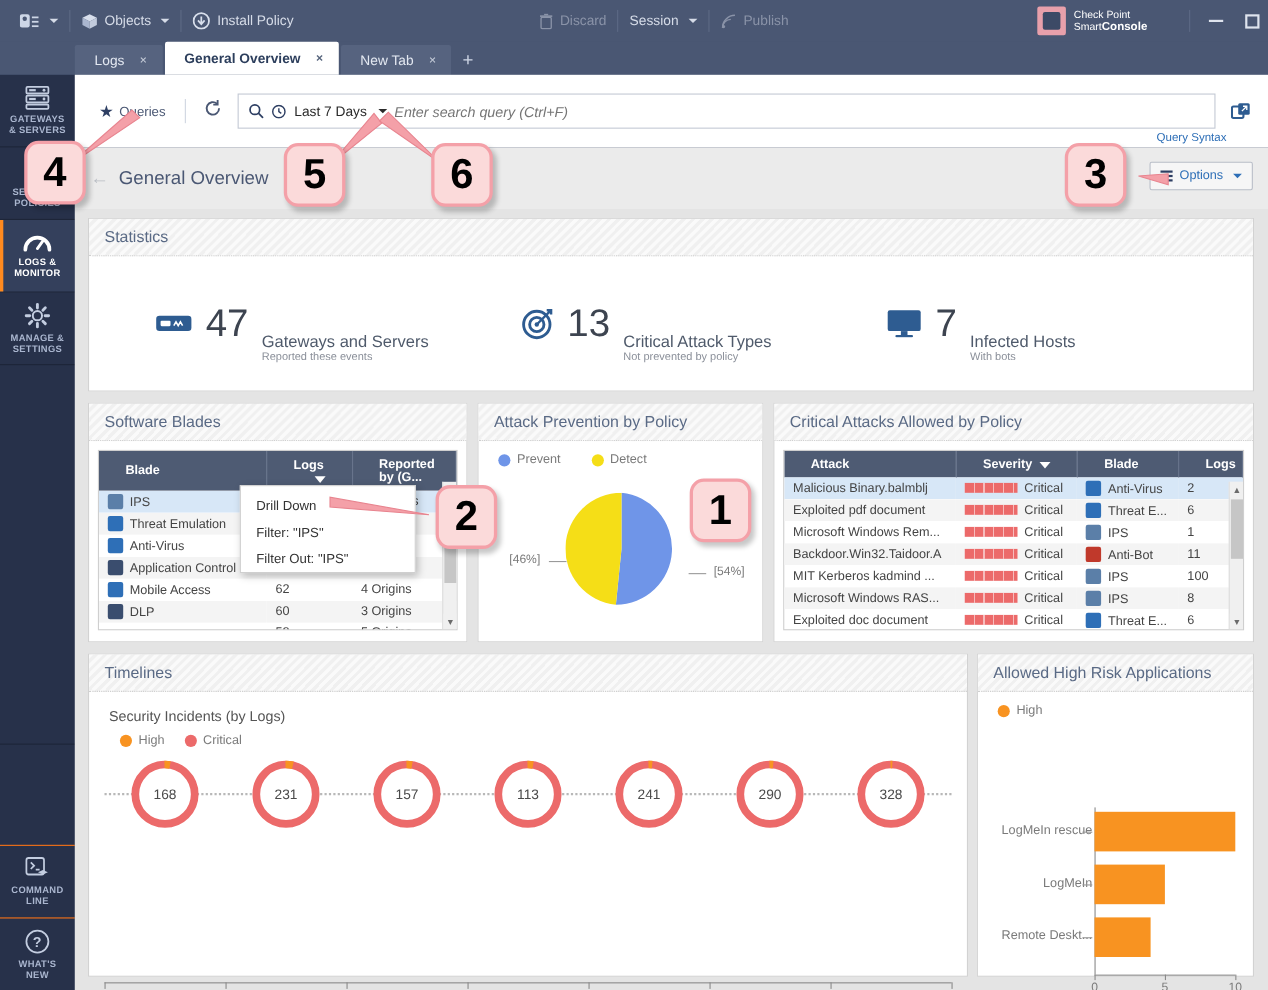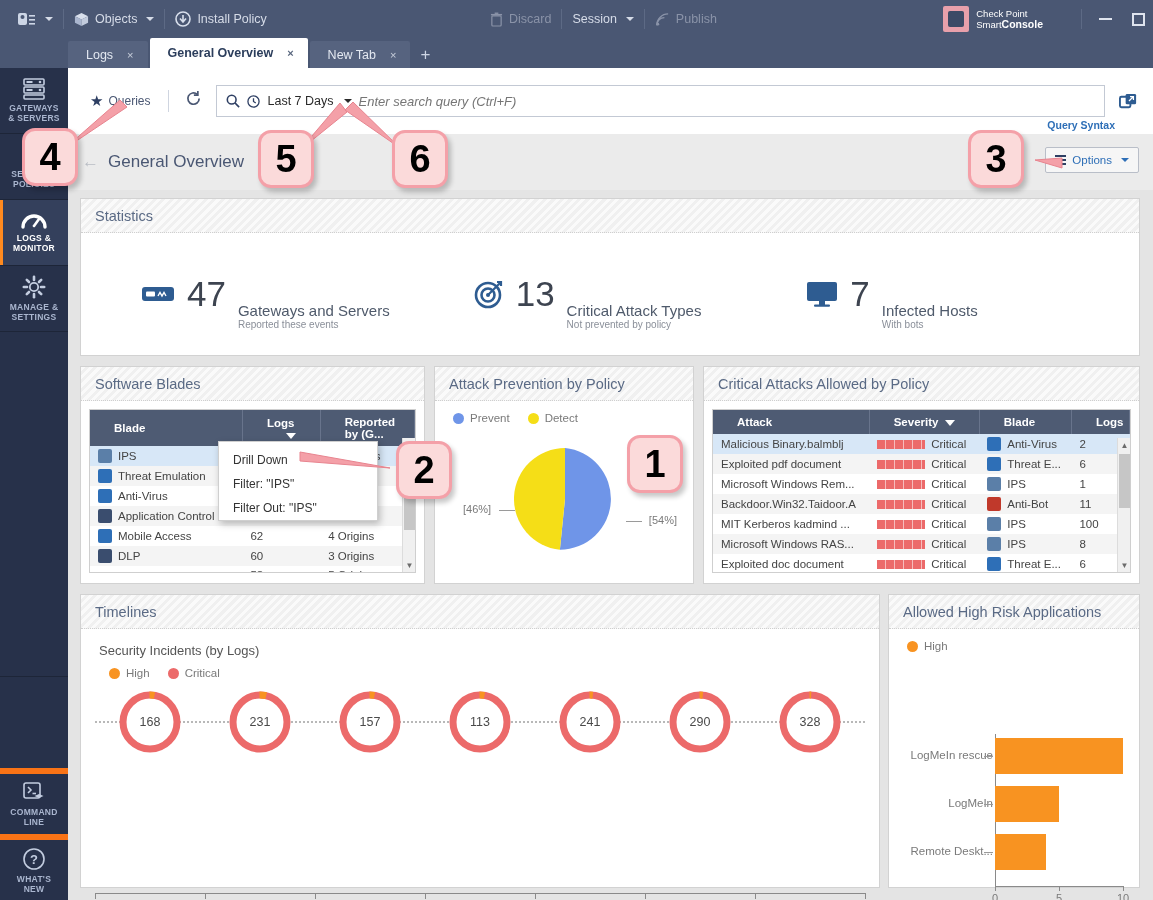--- a/index.html
+++ b/index.html
@@ -46,41 +46,41 @@
   .nav-item { height:66px; border-bottom:1px solid #1d2538; display:flex;
     flex-direction:column; align-items:center; justify-content:center; gap:3px;
     color:#aab6cf; font-size:8.5px; text-align:center; letter-spacing:.3px;
     line-height:10px; font-weight:bold; position:relative; }
   .nav-item.active { background:#34405c; color:#ffffff; }
   .nav-item.active:before { content:""; position:absolute; left:0; top:0;
     width:3px; height:100%; background:#ff8a1f; }
   .nav-ico { color:#c3cde0; }
   .nav-spacer{ border-bottom:1px solid #1d2538; }
   .nav-bottom { position:absolute; bottom:0; left:0; width:68px; }
-  .nav-bottom .nav-item{ border-bottom:none; border-top:6px solid #f97316;}
+  .nav-bottom .nav-item{ border-bottom:none; border-top:1px solid #f97316;}
 
   
   .searchbar { position:absolute; left:68px; top:68px; width:1085px; height:66px;
     background:#fff; display:flex; align-items:center; padding:0 12px; }
   .queries { display:flex; align-items:center; gap:5px; color:#4a5773;
     font-size:12px; padding:0 10px; }
   .star { color:#2e3f63; font-size:15px; }
   .vsep { width:1px; height:22px; background:#cfd5e0; margin:0 8px; }
   .refresh { color:#4a5773; font-size:17px; padding:0 8px; }
   .searchbox { flex:1; height:32px; border:1px solid #c3c9d4; background:#fff;
     display:flex; align-items:center; gap:7px; padding:0 9px; margin-left:6px; }
   .mag { color:#2e3f63; font-size:14px; }
   .clockico { color:#2e3f63; font-size:13px; }
   .range { color:#2a2a2a; font-size:12.5px; }
   .sq-input { flex:1; border:none; outline:none; font-style:italic; color:#8b8b8b;
     font-size:13px; font-family:"Liberation Sans", sans-serif; background:transparent; }
   .ext-btn { width:26px;height:26px; margin-left:10px; display:flex;
     align-items:center; justify-content:center; color:#2e5c91; font-size:15px;}
   .qsyntax { position:absolute; right:38px; top:119px; color:#2e6fb7;
-    font-size:10.5px;font-weight:bold; }
+    font-size:10.5px; }
 
   
   .pgheader { position:absolute; left:68px; top:134px; width:1085px; height:56px;
     background:#ebebeb; display:flex; align-items:center; padding:0 14px; }
   .backarrow { color:#b9bdc4; font-size:17px; margin-right:9px; }
   .pgtitle { color:#4a5773; font-size:17px; }
   .optbtn { position:absolute; right:14px; top:13px; height:26px; padding:0 9px;
     border:1px solid #b9bec8; background:#f6f6f6; display:flex; align-items:center;
     gap:6px; color:#2e6fb7; font-size:11.5px; border-radius:2px; }
   .hamb { display:flex; flex-direction:column; gap:2px; }
@@ -126,21 +126,21 @@
     display:flex; align-items:center; justify-content:center; font-size:8px; color:#6b6b6b;}
 
   
   .ctxmenu { position:absolute; left:218px; top:441px; width:160px; height:80px;
     background:#fff; border:1px solid #cfcfcf; box-shadow:2px 3px 7px rgba(0,0,0,.25);
     padding:6px 0; z-index:40; }
   .ctxmenu div { padding:5px 14px; font-size:12px; color:#333; }
 
   
   #pie { left:366px; top:176px; width:260px; height:218px; }
-  .legend { display:flex; gap:18px; padding:11px 12px 0 18px; }
+  .legend { display:flex; gap:28px; padding:11px 12px 0 18px; }
   .lg { display:flex; align-items:center; gap:6px; font-size:11.5px; color:#7a7a7a; }
   .dot { width:11px;height:11px;border-radius:50%; }
   .pctL{ position:absolute; left:28px; top:136px; font-size:11px; color:#7a7a7a; }
   .pctR{ position:absolute; right:16px; top:147px; font-size:11px; color:#7a7a7a; }
   .leadL{ position:absolute; left:64px; top:143px; width:16px;height:1px;background:#9a9a9a;}
   .leadR{ position:absolute; right:51px; top:154px; width:16px;height:1px;background:#9a9a9a;}
 
   
   #crit { left:635px; top:176px; width:437px; height:218px; }
 

